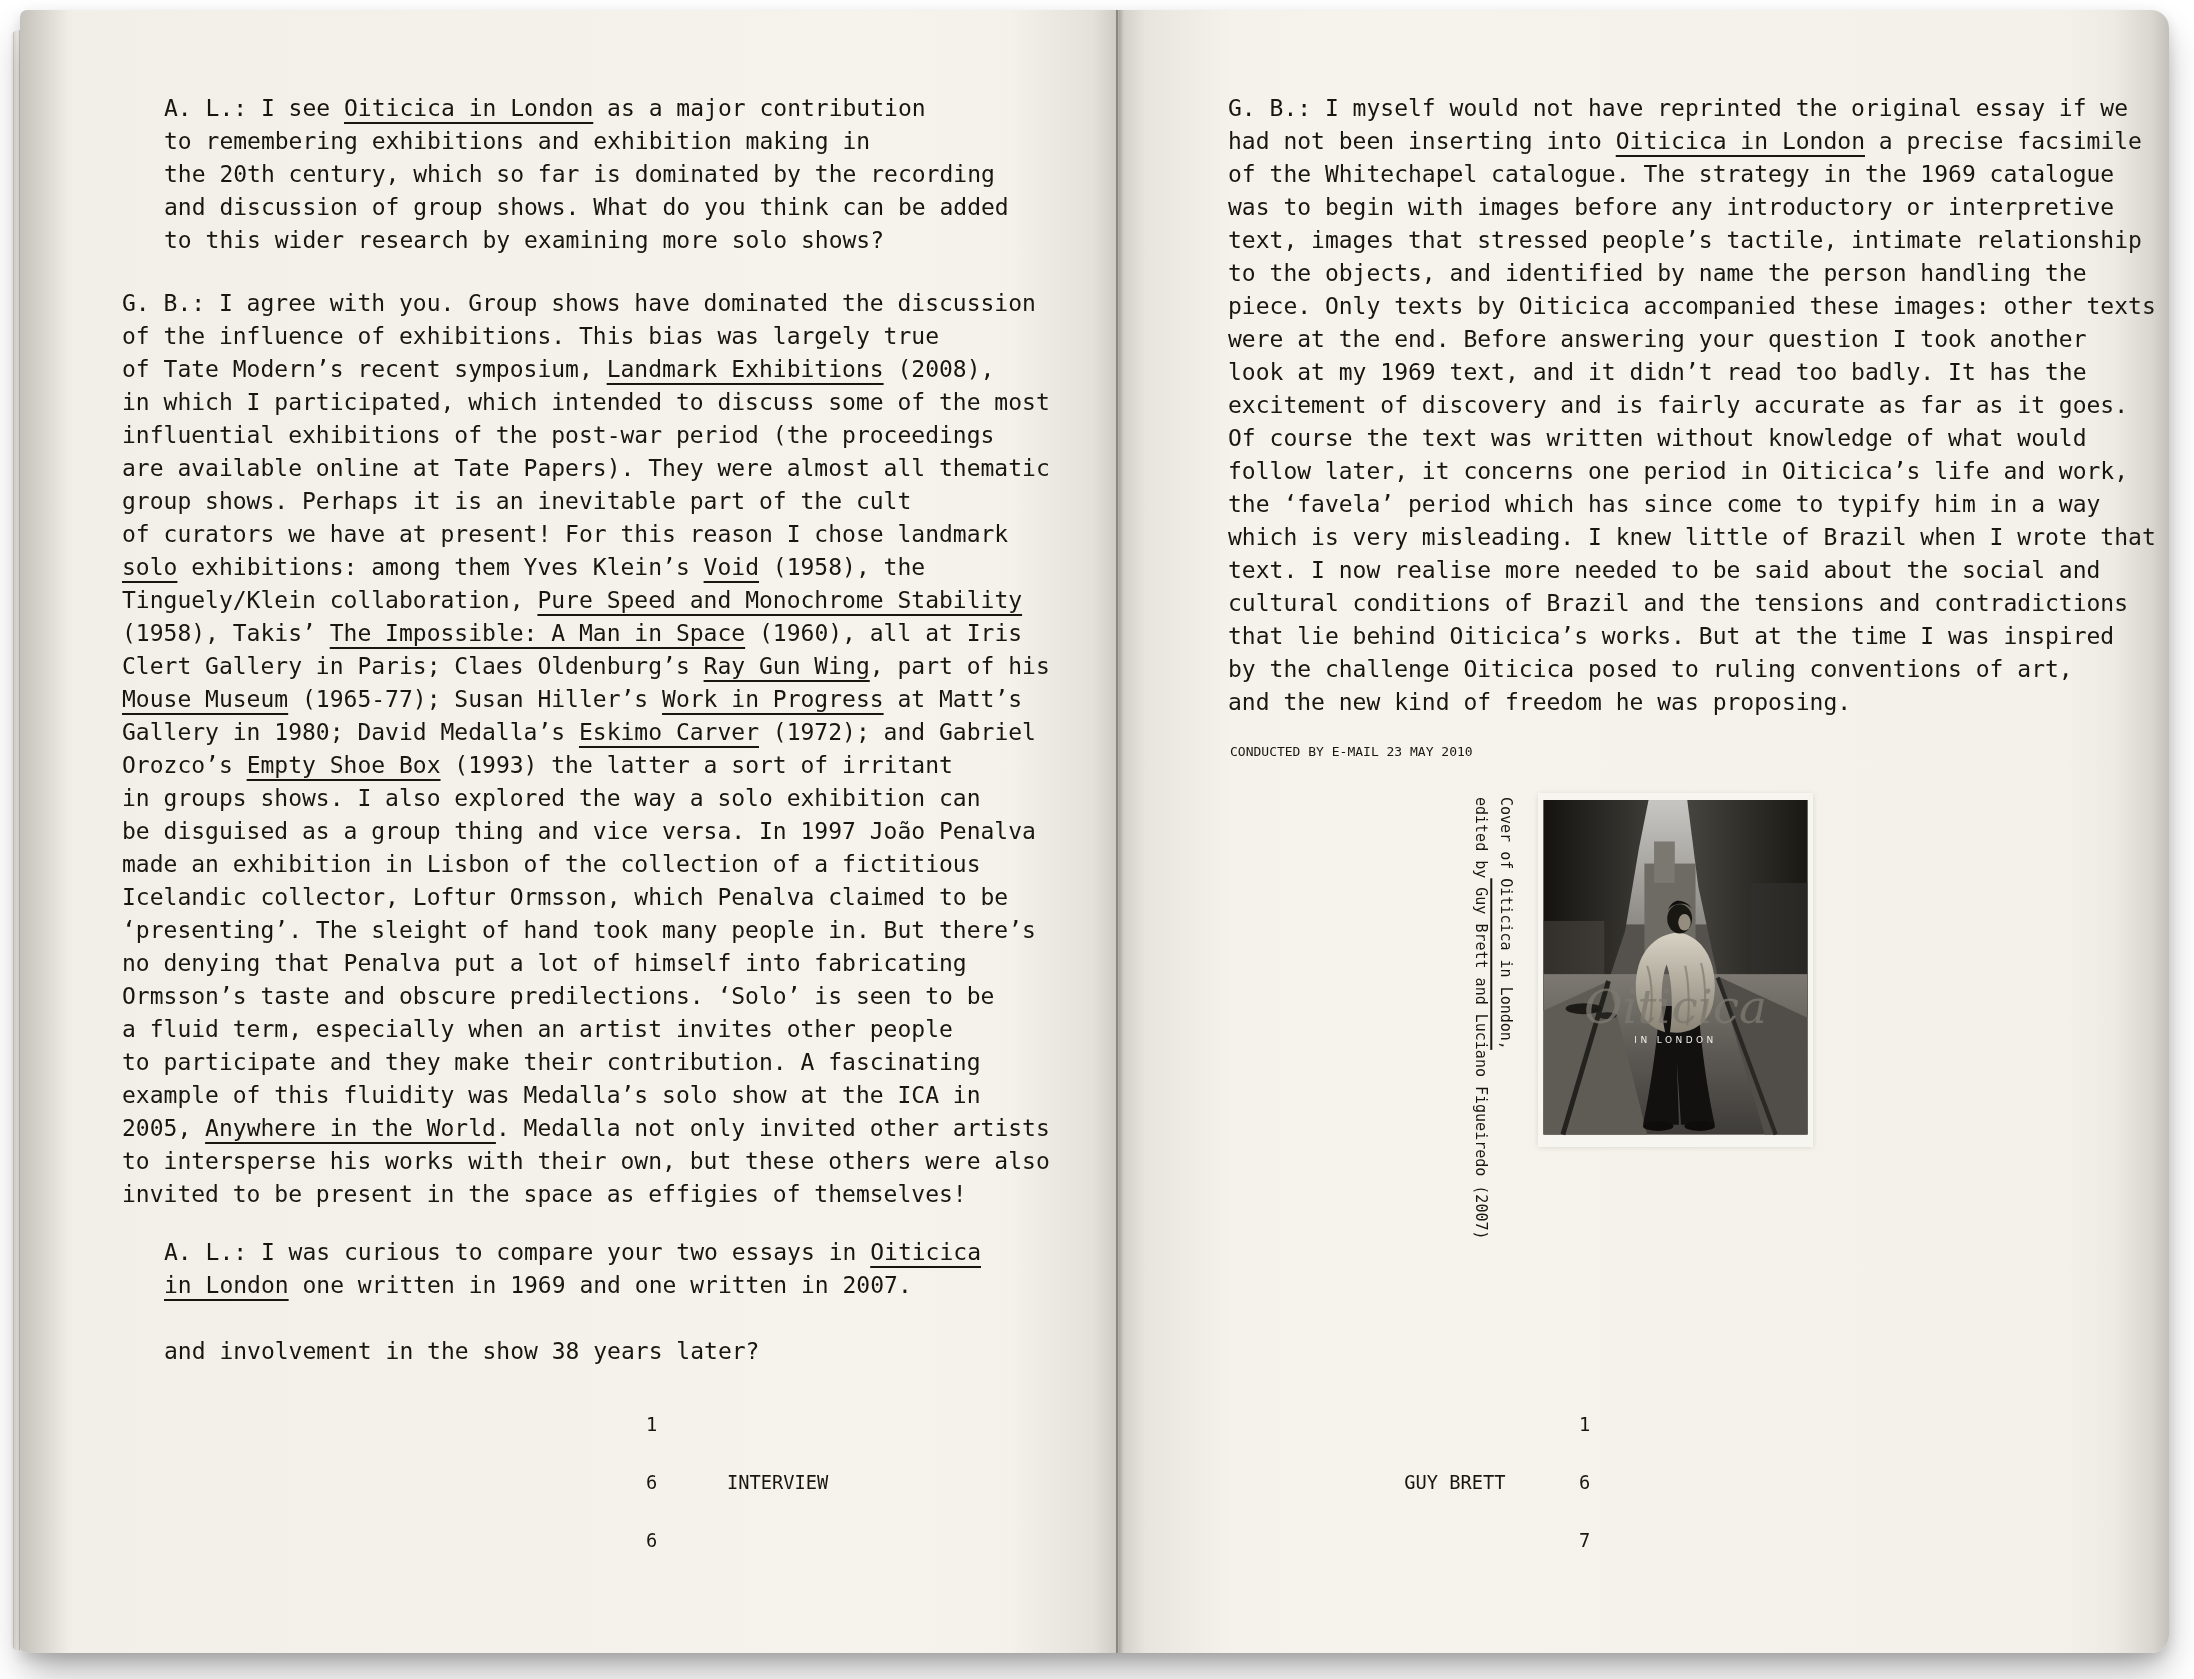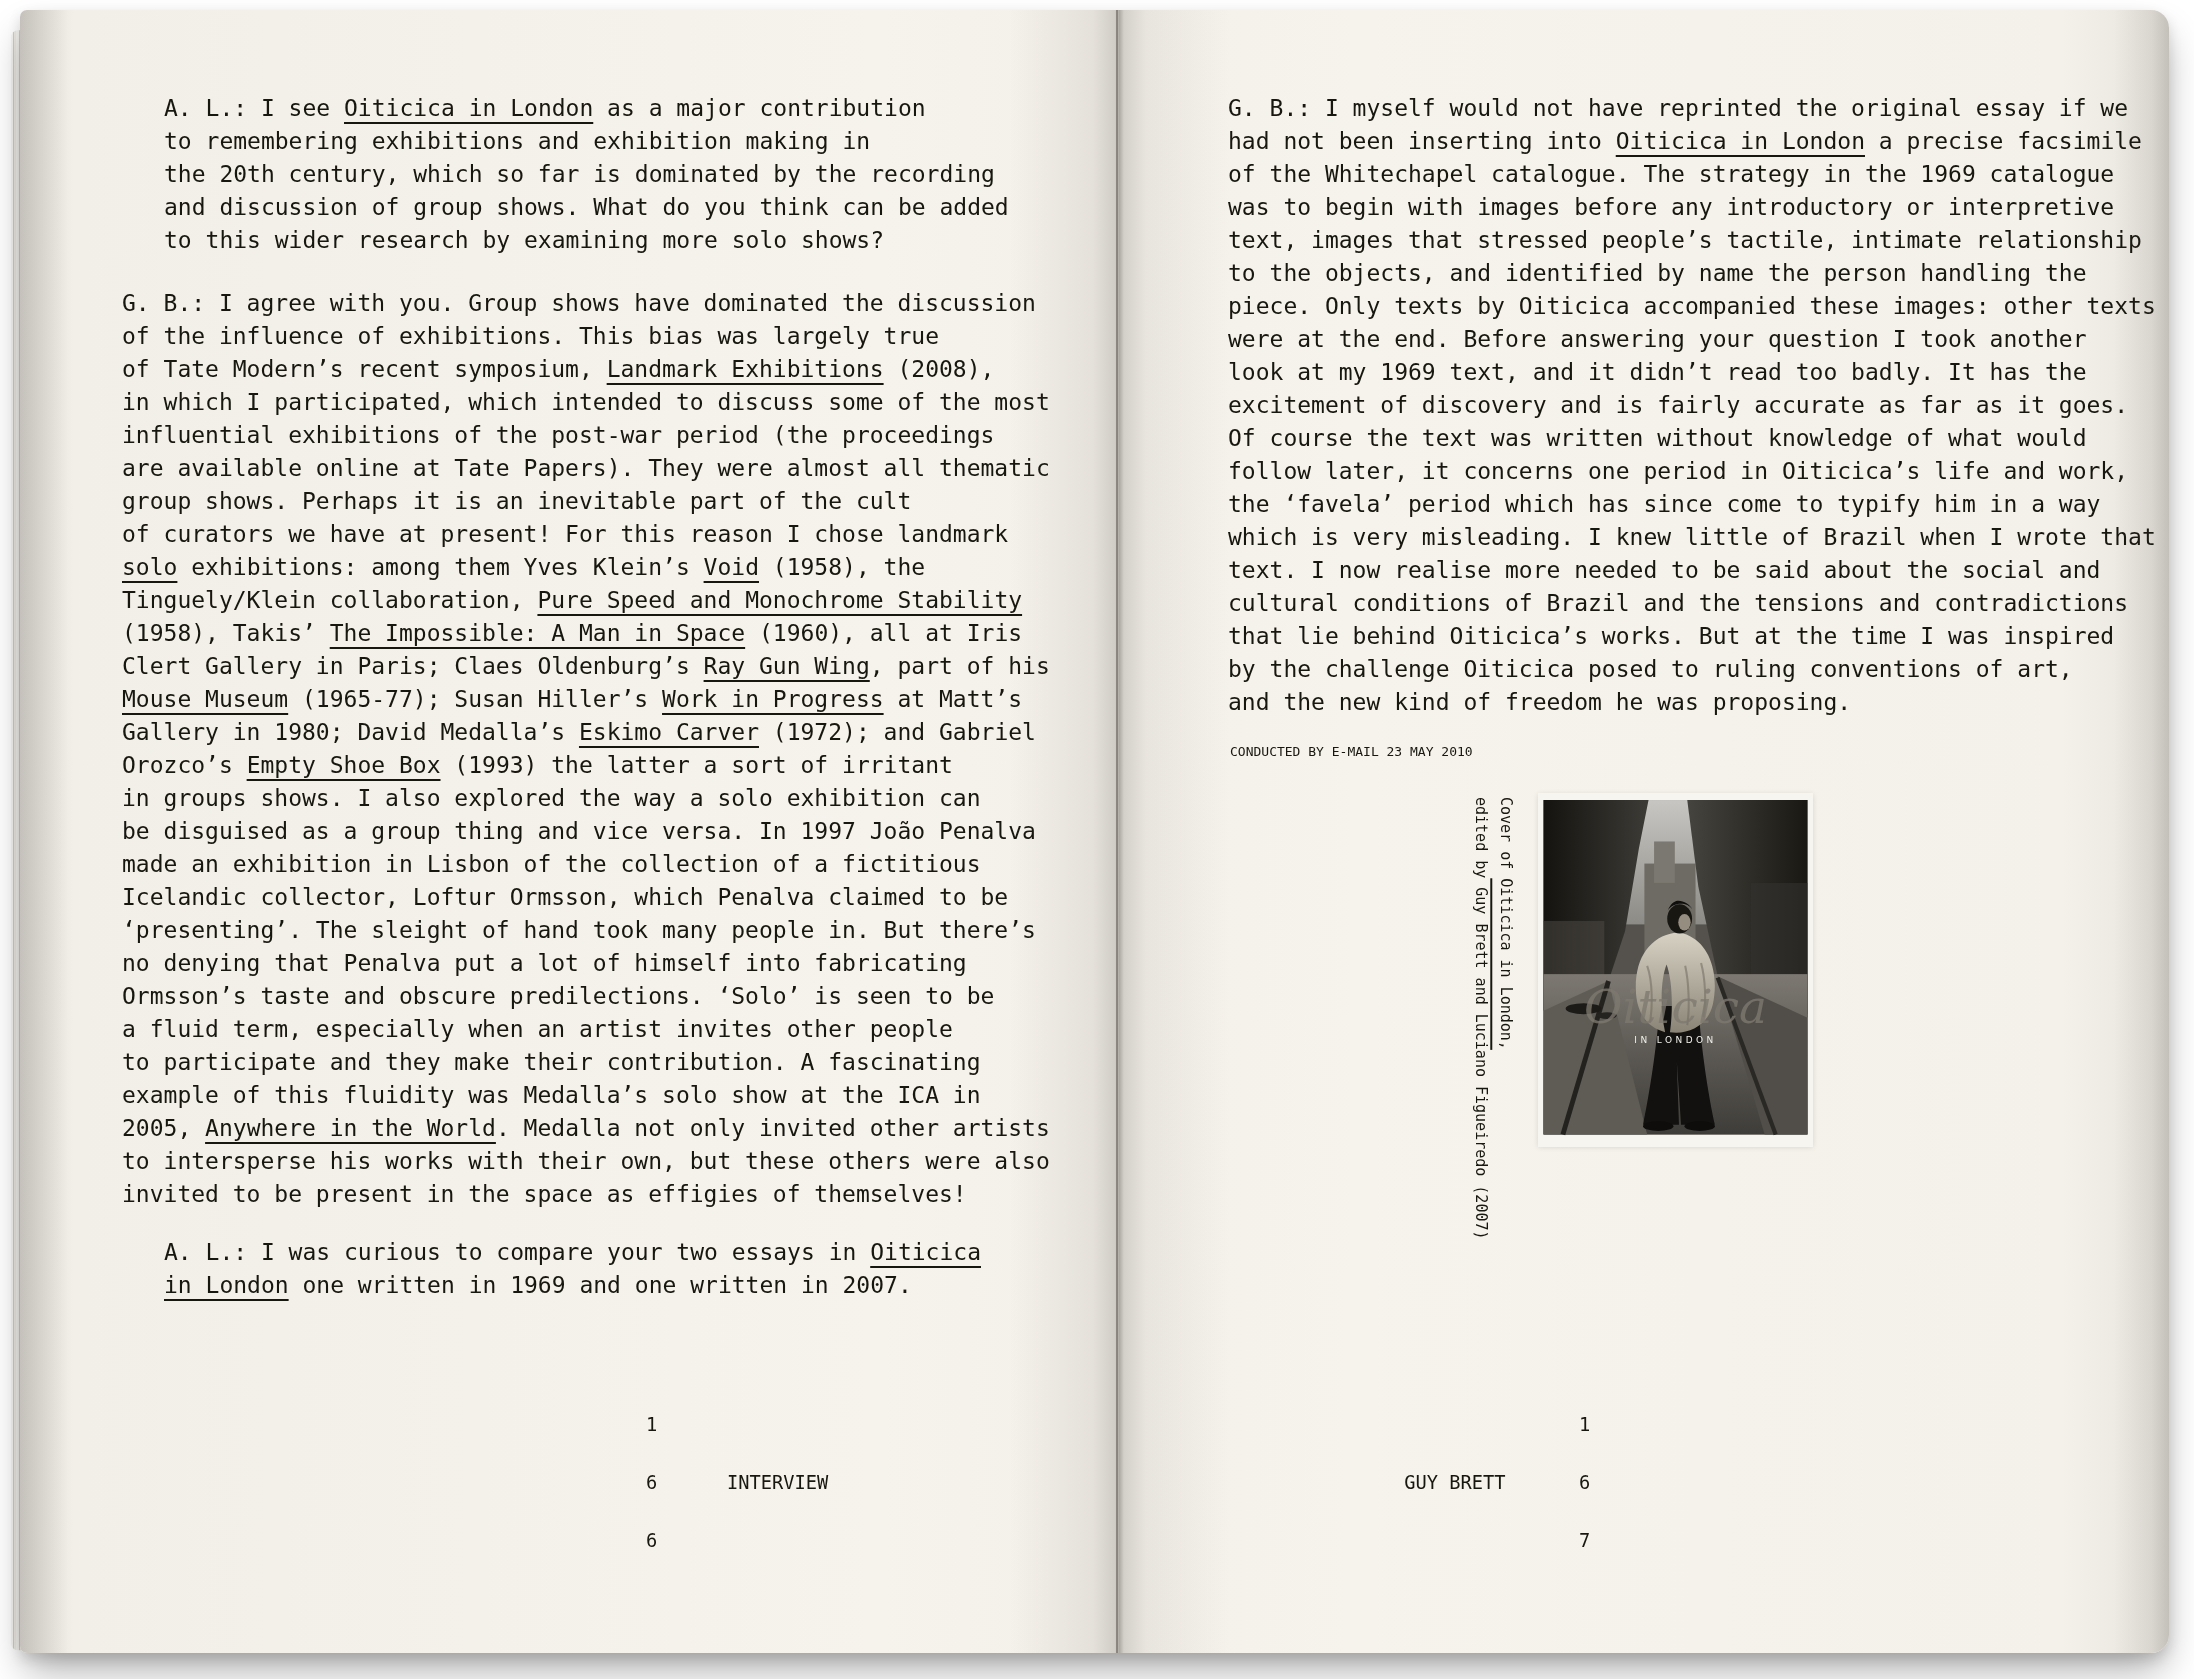--- a/index.html
+++ b/index.html
@@ -76,21 +76,21 @@
 
 <div class="stack-edge"></div>
 
 <div class="book">
 
   <div>
     <div class="mono" style="left:144px;top:82px;width:899px;"><span>A. L.: I see </span><span class="u">Oiticica in London</span><span> as a major contribution</span><br><span>to remembering exhibitions and exhibition making in</span><br><span>the 20th century, which so far is dominated by the recording</span><br><span>and discussion of group shows. What do you think can be added</span><br><span>to this wider research by examining more solo shows?</span></div>
 
     <div class="mono" style="left:102px;top:277px;width:968px;"><span>G. B.: I agree with you. Group shows have dominated the discussion</span><br><span>of the influence of exhibitions. This bias was largely true</span><br><span>of Tate Modern’s recent symposium, </span><span class="u">Landmark Exhibitions</span><span> (2008),</span><br><span>in which I participated, which intended to discuss some of the most</span><br><span>influential exhibitions of the post-war period (the proceedings</span><br><span>are available online at Tate Papers). They were almost all thematic</span><br><span>group shows. Perhaps it is an inevitable part of the cult</span><br><span>of curators we have at present! For this reason I chose landmark</span><br><span class="u">solo</span><span> exhibitions: among them Yves Klein’s </span><span class="u">Void</span><span> (1958), the</span><br><span>Tinguely/Klein collaboration, </span><span class="u">Pure Speed and Monochrome Stability</span><br><span>(1958), Takis’ </span><span class="u">The Impossible: A Man in Space</span><span> (1960), all at Iris</span><br><span>Clert Gallery in Paris; Claes Oldenburg’s </span><span class="u">Ray Gun Wing</span><span>, part of his</span><br><span class="u">Mouse Museum</span><span> (1965-77); Susan Hiller’s </span><span class="u">Work in Progress</span><span> at Matt’s</span><br><span>Gallery in 1980; David Medalla’s </span><span class="u">Eskimo Carver</span><span> (1972); and Gabriel</span><br><span>Orozco’s </span><span class="u">Empty Shoe Box</span><span> (1993) the latter a sort of irritant</span><br><span>in groups shows. I also explored the way a solo exhibition can</span><br><span>be disguised as a group thing and vice versa. In 1997 João Penalva</span><br><span>made an exhibition in Lisbon of the collection of a fictitious</span><br><span>Icelandic collector, Loftur Ormsson, which Penalva claimed to be</span><br><span>‘presenting’. The sleight of hand took many people in. But there’s</span><br><span>no denying that Penalva put a lot of himself into fabricating</span><br><span>Ormsson’s taste and obscure predilections. ‘Solo’ is seen to be</span><br><span>a fluid term, especially when an artist invites other people</span><br><span>to participate and they make their contribution. A fascinating</span><br><span>example of this fluidity was Medalla’s solo show at the ICA in</span><br><span>2005, </span><span class="u">Anywhere in the World</span><span>. Medalla not only invited other artists</span><br><span>to intersperse his works with their own, but these others were also</span><br><span>invited to be present in the space as effigies of themselves!</span></div>
 
-    <div class="mono" style="left:144px;top:1226px;width:899px;"><span>A. L.: I was curious to compare your two essays in </span><span class="u">Oiticica</span><br><span class="u">in London</span><span> one written in 1969 and one written in 2007.</span><br><br></div>
+    <div class="mono" style="left:144px;top:1226px;width:899px;"><span>A. L.: I was curious to compare your two essays in </span><span class="u">Oiticica</span><br><span class="u">in London</span><span> one written in 1969 and one written in 2007.</span><br><br><span>and involvement in the show 38 years later?</span></div>
 
     <div>
       <div class="footer-digit small" style="left:626px;top:1406px;">1</div>
       <div class="footer-digit small" style="left:626px;top:1464px;">6</div>
       <div class="footer-label small" style="left:707px;top:1464px;text-align:right;">INTERVIEW</div>
       <div class="footer-digit small" style="left:626px;top:1522px;">6</div>
     </div>
   </div>
 
   <div>

